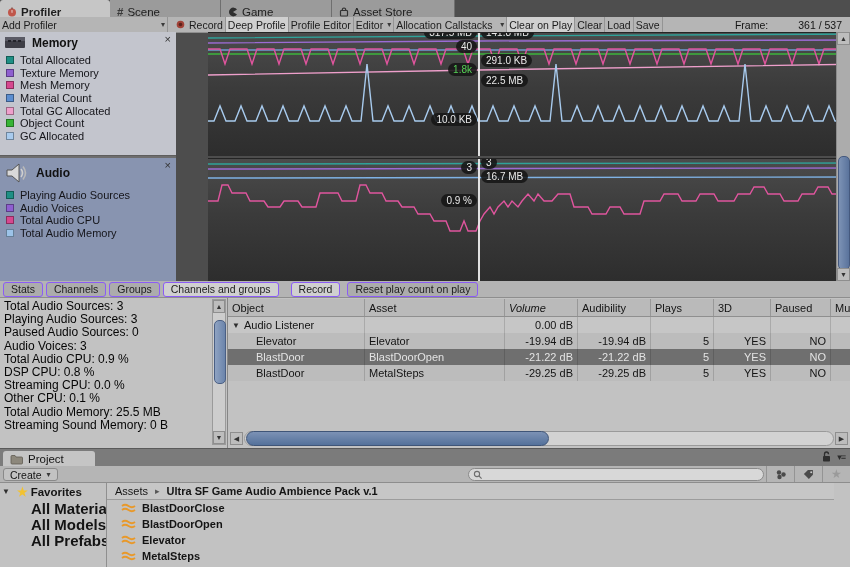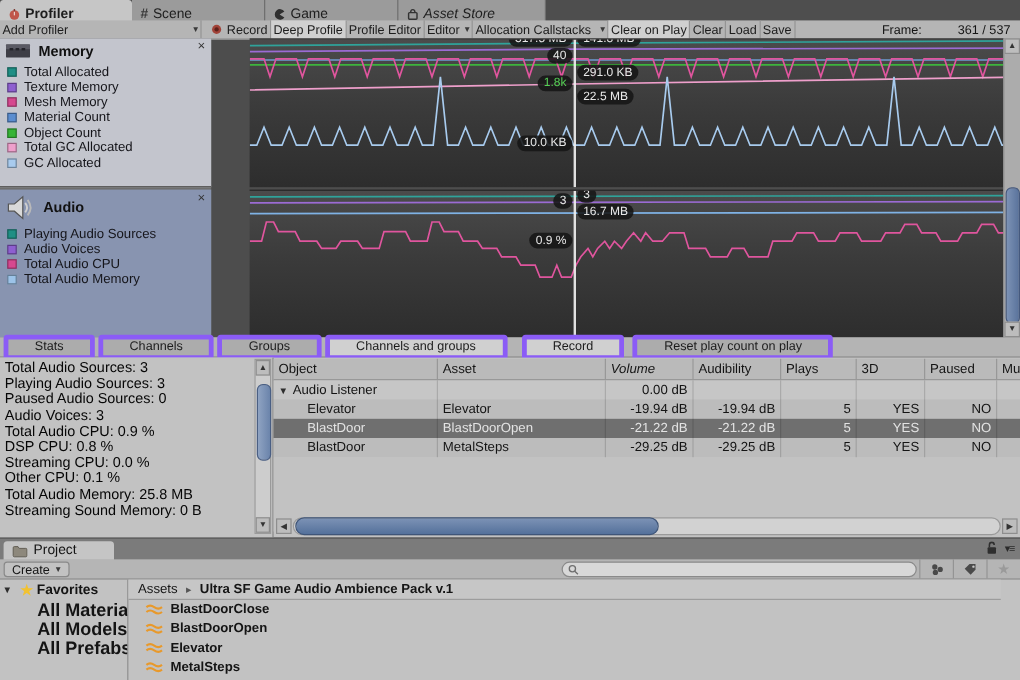--- a/index.html
+++ b/index.html
@@ -51,21 +51,21 @@
   .vscroll{position:absolute;left:836px;top:32px;width:14px;height:249px;background:#ACACAC;border-left:1px solid #8C8C8C;box-sizing:border-box;}
   .sb-btn{height:13px;display:flex;align-items:center;justify-content:center;font-size:7px;color:#333;
           background:#BDBDBD;border:1px solid #8E8E8E;box-sizing:border-box;}
   .sb-btn.bottom{position:absolute;bottom:0;left:0;right:0;}
   .vthumb{position:absolute;left:1px;width:10px;top:124px;height:112px;border-radius:5px;
           background:linear-gradient(90deg,#7C92B5,#5A739C);border:1px solid #45597E;}
 
   
   .subtabs{position:absolute;left:0;top:281px;width:850px;height:17px;background:#B4B4B4;
            border-bottom:1px solid #8E8E8E;display:flex;align-items:center;padding-left:3px;gap:3px;font-size:10.5px;box-sizing:border-box;}
-  .stab{height:13px;line-height:12px;padding:0 22px;background:#ACACAC;border:4px solid #8b5cf6;border-radius:3px;color:#1C1C1C;white-space:nowrap;}
+  .stab{height:13px;line-height:12px;padding:0 7px;background:#ACACAC;border:1px solid #8b5cf6;border-radius:3px;color:#1C1C1C;white-space:nowrap;}
   .stab.active{background:#D0D0D0;}
   .gap8{margin-left:9px;} .gap4{margin-left:4px;}
 
   
   .middle{position:absolute;left:0;top:298px;width:850px;height:150px;background:#C2C2C2;}
   .stats{position:absolute;left:0;top:0;width:228px;height:150px;background:#C2C2C2;border-right:1px solid #868686;box-sizing:border-box;}
   .stats-lines{position:absolute;left:4px;top:2px;right:18px;font-size:12px;line-height:13.2px;color:#060606;white-space:nowrap;overflow:hidden;}
   .stats-sb{position:absolute;right:1px;top:1px;width:14px;height:146px;background:#CDCDCD;border:1px solid #9A9A9A;box-sizing:border-box;}
   .stats-thumb{position:absolute;left:1px;width:10px;top:20px;height:62px;border-radius:5px;
                background:linear-gradient(90deg,#8FA3C2,#6B84AB);border:1px solid #4A5F84;}
@@ -139,21 +139,21 @@
     <div class="wtab">
       <span class="glyph">#</span>
       <span>Scene</span>
     </div>
     <div class="wtab">
       <svg width="10" height="10" viewBox="0 0 10 10">
           <path d="M9 2.5 A4.4 4.4 0 1 0 9 7.5 L5 5 Z" fill="#2F2F2F"></path>
         </svg>
       <span>Game</span>
     </div>
-    <div class="wtab" style="width:108px;font-style:italic;">
+    <div class="wtab" style="width:108px;">
       <svg width="10" height="10" viewBox="0 0 10 10">
           <rect x="1.5" y="3.5" width="7" height="5.5" rx="0.8" fill="none" stroke="#333" stroke-width="1.2"></rect>
           <path d="M3.2 3.5 Q3.2 1 5 1 Q6.8 1 6.8 3.5" fill="none" stroke="#333" stroke-width="1.2"></path>
         </svg>
       <span>Asset Store</span>
     </div>
     <div style="flex:1;"></div>
   </div>
 
   <div class="toolbar">
@@ -224,26 +224,26 @@
           </div>
         <div class="legend-row">
             <span class="swatch" style="background: rgb(214, 72, 143);"></span>
             <span>Mesh Memory</span>
           </div>
         <div class="legend-row">
             <span class="swatch" style="background: rgb(91, 141, 208);"></span>
             <span>Material Count</span>
           </div>
         <div class="legend-row">
+            <span class="swatch" style="background: rgb(238, 159, 203);"></span>
+            <span>Total GC Allocated</span>
+          </div>
+        <div class="legend-row">
             <span class="swatch" style="background: rgb(54, 180, 54);"></span>
             <span>Object Count</span>
-          </div>
-        <div class="legend-row">
-            <span class="swatch" style="background: rgb(238, 159, 203);"></span>
-            <span>Total GC Allocated</span>
           </div>
         <div class="legend-row">
             <span class="swatch" style="background: rgb(168, 203, 238);"></span>
             <span>GC Allocated</span>
           </div>
       </div>
     </div>
     <div class="module audio">
       <div class="mod-head">
         <svg width="26" height="24" viewBox="0 0 26 24">
@@ -329,21 +329,21 @@
     <div class="stats">
       <div class="stats-lines">
         <div>Total Audio Sources: 3</div>
         <div>Playing Audio Sources: 3</div>
         <div>Paused Audio Sources: 0</div>
         <div>Audio Voices: 3</div>
         <div>Total Audio CPU: 0.9 %</div>
         <div>DSP CPU: 0.8 %</div>
         <div>Streaming CPU: 0.0 %</div>
         <div>Other CPU: 0.1 %</div>
-        <div>Total Audio Memory: 25.8 MB</div>
+        <div>Total Audio Memory: 25.5 MB</div>
         <div>Streaming Sound Memory: 0 B</div>
       </div>
       <div class="stats-sb">
         <div class="sb-btn">▲</div>
         <div class="stats-thumb"></div>
         <div class="sb-btn bottom">▼</div>
       </div>
     </div>
 
     <div class="atable">

